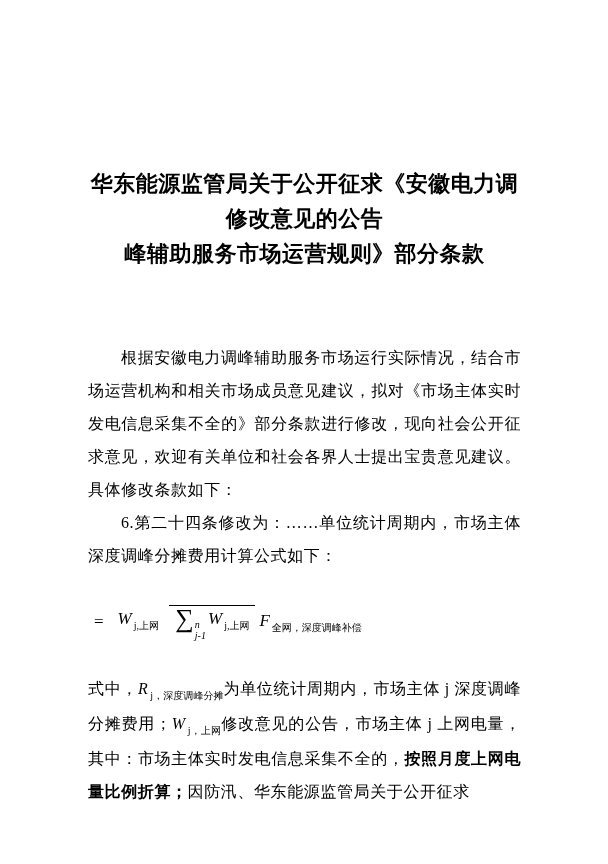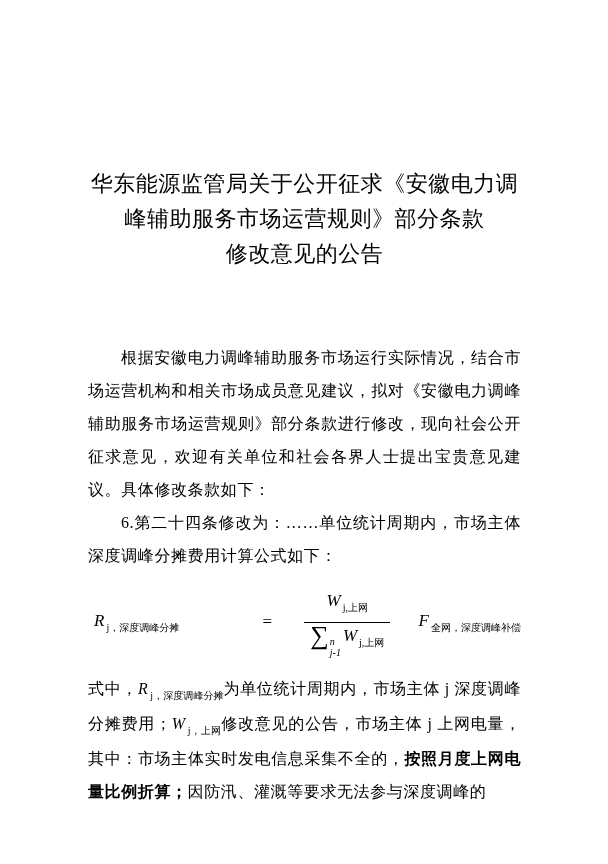--- a/index.html
+++ b/index.html
@@ -15,21 +15,21 @@
     overflow: hidden;
   }
   .content {
     position: absolute;
     left: 88px;
     top: 166px;
     width: 433px;
   }
   .doc-title {
     font-size: 22px;
-    font-weight: normal;
+    font-weight: bold;
     line-height: 35px;
     text-align: center;
     letter-spacing: 0.5px;
   }
   .body-text {
     margin-top: 70px;
     font-size: 16px;
     line-height: 33px;
     text-align: justify;
     letter-spacing: 0.6px;
@@ -87,38 +87,37 @@
   .bold-seg { font-weight: bold; }
 </style>
 </head>
 <body>
 
 <div class="page">
   <div class="content">
 
     <div class="doc-title">
       <div>华东能源监管局关于公开征求《安徽电力调</div>
+      <div>修改意见的公告</div>
       <div>峰辅助服务市场运营规则》部分条款</div>
-      <div>修改意见的公告</div>
     </div>
 
     <div class="body-text">
-      <p class="para">根据安徽电力调峰辅助服务市场运行实际情况，结合市场运营机构和相关市场成员意见建议，拟对《安徽电力调峰辅助服务市场运营规则》部分条款进行修改，现向社会公开征求意见，欢迎有关单位和社会各界人士提出宝贵意见建议。具体修改条款如下：</p>
+      <p class="para">根据安徽电力调峰辅助服务市场运行实际情况，结合市场运营机构和相关市场成员意见建议，拟对《市场主体实时发电信息采集不全的》部分条款进行修改，现向社会公开征求意见，欢迎有关单位和社会各界人士提出宝贵意见建议。具体修改条款如下：</p>
       <p class="para">6.第二十四条修改为：……单位统计周期内，市场主体深度调峰分摊费用计算公式如下：</p>
 
       <div class="formula-row">
-        <span class="formula-lhs"><span class="mi">R</span><span class="msub">j，深度调峰分摊</span></span>
         <span class="equals">=</span>
         <span class="frac">
           <span class="frac-num"><span class="mi">W</span><span class="msub">j,上网</span></span>
           <span class="frac-den"><span class="sum-symbol">∑</span><span class="sum-limits">
                 <span>n</span>
                 <span>j-1</span>
               </span><span class="mi">W</span><span class="msub">j,上网</span></span>
         </span>
         <span class="formula-rhs"><span class="mi">F</span><span class="msub">全网，深度调峰补偿</span></span>
       </div>
 
-      <p class="para no-indent"><span>式中，</span><span class="inline-math"><span class="mi">R</span><span class="msub">j，深度调峰分摊</span></span><span>为单位统计周期内，市场主体 j 深度调峰分摊费用；</span><span class="inline-math"><span class="mi">W</span><span class="msub">j，上网</span></span><span>修改意见的公告，市场主体 j 上网电量，其中：市场主体实时发电信息采集不全的，</span><span class="bold-seg">按照月度上网电量比例折算；</span><span>因防汛、灌溉等要求无法参与深度调峰的</span></p>
+      <p class="para no-indent"><span>式中，</span><span class="inline-math"><span class="mi">R</span><span class="msub">j，深度调峰分摊</span></span><span>为单位统计周期内，市场主体 j 深度调峰分摊费用；</span><span class="inline-math"><span class="mi">W</span><span class="msub">j，上网</span></span><span>修改意见的公告，市场主体 j 上网电量，其中：市场主体实时发电信息采集不全的，</span><span class="bold-seg">按照月度上网电量比例折算；</span><span>因防汛、华东能源监管局关于公开征求</span></p>
     </div>
 
   </div>
 </div>
 
 </body></html>

